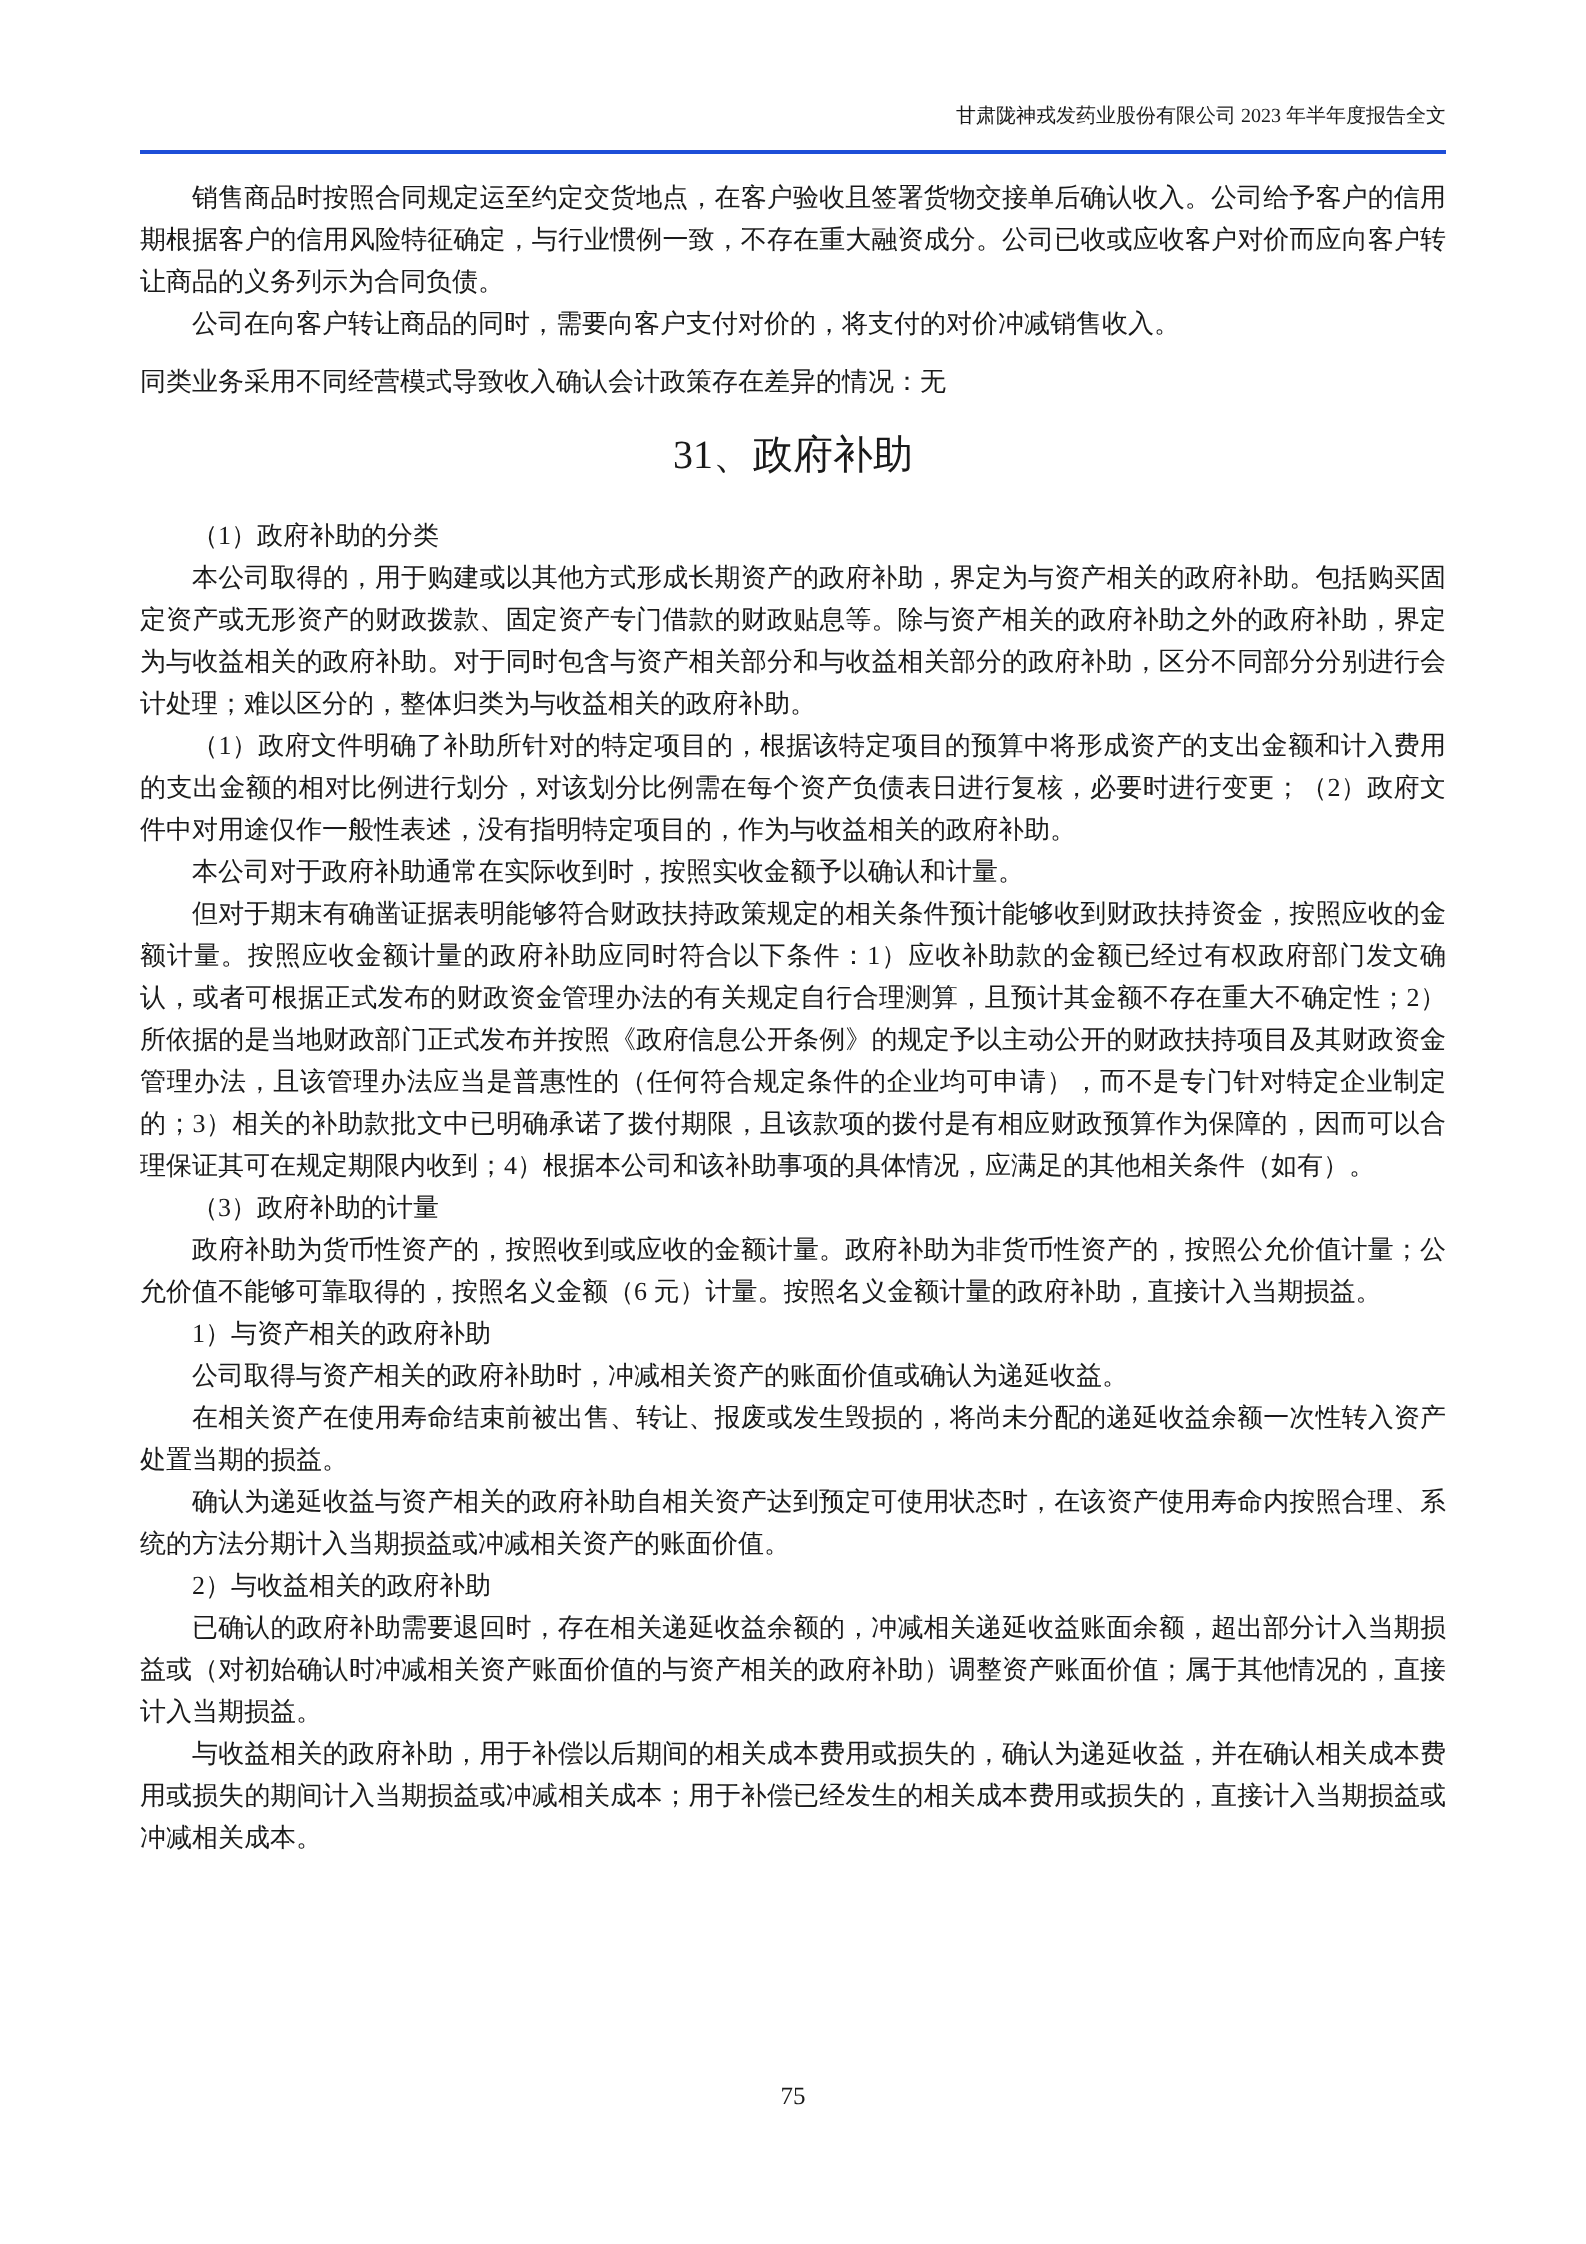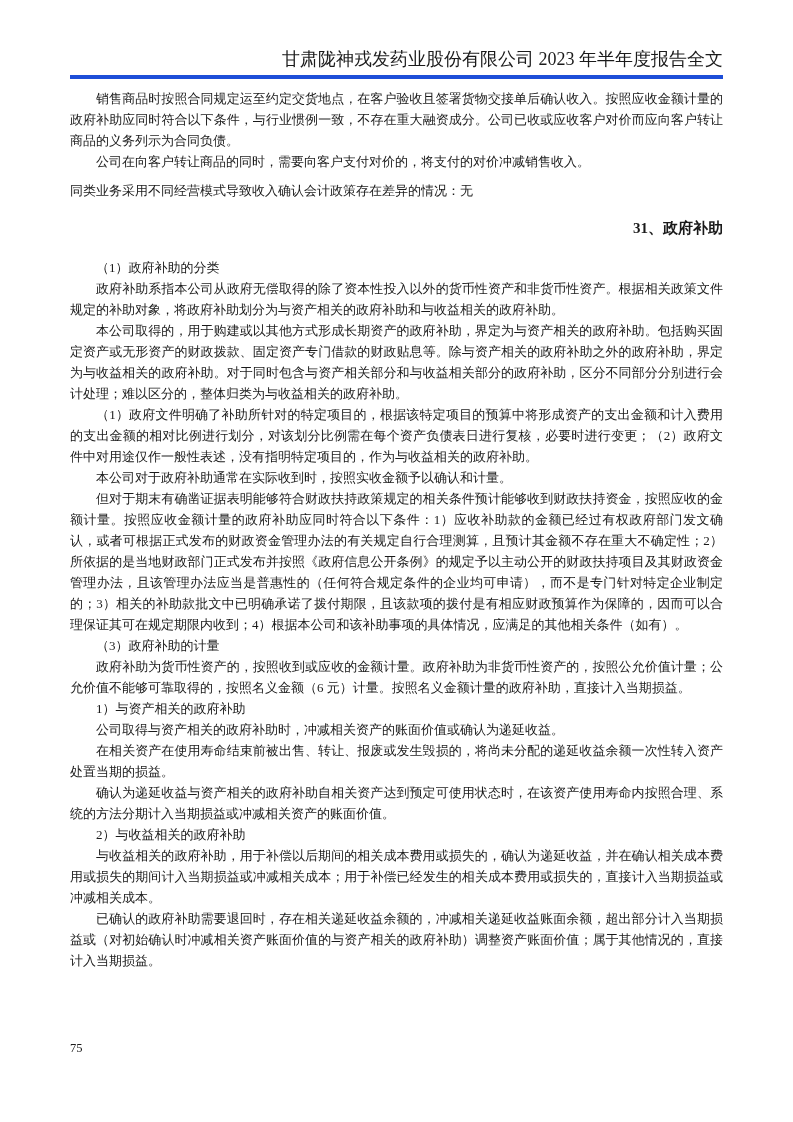--- a/index.html
+++ b/index.html
@@ -19,23 +19,23 @@
     height: 1122px;
     background: #ffffff;
     overflow: hidden;
   }
   .header {
     position: absolute;
     top: 50px;
     left: 70px;
     width: 653px;
     text-align: right;
-    font-size: 18px;
+    font-size: 10px;
     line-height: 18px;
-    border-bottom: 4px solid #1d4ed8;
+    border-bottom: 2px solid #1d4ed8;
     padding-bottom: 7px;
   }
   .content {
     position: absolute;
     top: 88px;
     left: 70px;
     width: 653px;
     font-size: 13px;
     line-height: 21px;
     text-align: justify;
@@ -44,73 +44,72 @@
   .content p {
     margin: 0;
   }
   .content p.indent {
     text-indent: 2em;
   }
   .content p.gap-above {
     margin-top: 8px;
   }
   .content h2.section-heading {
-    font-size: 15px;
+    font-size: 20px;
     line-height: 24px;
-    font-weight: bold;
+    font-weight: normal;
     margin: 15px 0 17px 0;
-    text-align: right;
+    text-align: center;
   }
   .footer {
     position: absolute;
     top: 1040px;
     left: 70px;
     width: 653px;
-    text-align: left;
+    text-align: center;
     font-size: 12.5px;
     line-height: 16px;
   }
 </style>
 </head>
 <body>
 
 <div class="page">
 
   <div class="header">
     <span>甘肃陇神戎发药业股份有限公司 2023 年半年度报告全文</span>
   </div>
 
   <div class="content">
 
-    <p class="indent">销售商品时按照合同规定运至约定交货地点，在客户验收且签署货物交接单后确认收入。按照应收金额计量的政府补助应同时符合以下条件，与行业惯例一致，不存在重大融资成分。公司已收或应收客户对价而应向客户转让商品的义务列示为合同负债。</p>
+    <p class="indent">销售商品时按照合同规定运至约定交货地点，在客户验收且签署货物交接单后确认收入。公司给予客户的信用期根据客户的信用风险特征确定，与行业惯例一致，不存在重大融资成分。公司已收或应收客户对价而应向客户转让商品的义务列示为合同负债。</p>
     <p class="indent">公司在向客户转让商品的同时，需要向客户支付对价的，将支付的对价冲减销售收入。</p>
 
     <p class="gap-above">同类业务采用不同经营模式导致收入确认会计政策存在差异的情况：无</p>
 
     <h2 class="section-heading">31、政府补助</h2>
 
     <p class="indent">（1）政府补助的分类</p>
-    <p class="indent">政府补助系指本公司从政府无偿取得的除了资本性投入以外的货币性资产和非货币性资产。根据相关政策文件规定的补助对象，将政府补助划分为与资产相关的政府补助和与收益相关的政府补助。</p>
     <p class="indent">本公司取得的，用于购建或以其他方式形成长期资产的政府补助，界定为与资产相关的政府补助。包括购买固定资产或无形资产的财政拨款、固定资产专门借款的财政贴息等。除与资产相关的政府补助之外的政府补助，界定为与收益相关的政府补助。对于同时包含与资产相关部分和与收益相关部分的政府补助，区分不同部分分别进行会计处理；难以区分的，整体归类为与收益相关的政府补助。</p>
     <p class="indent">（1）政府文件明确了补助所针对的特定项目的，根据该特定项目的预算中将形成资产的支出金额和计入费用的支出金额的相对比例进行划分，对该划分比例需在每个资产负债表日进行复核，必要时进行变更；（2）政府文件中对用途仅作一般性表述，没有指明特定项目的，作为与收益相关的政府补助。</p>
 
     <p class="indent">本公司对于政府补助通常在实际收到时，按照实收金额予以确认和计量。</p>
     <p class="indent">但对于期末有确凿证据表明能够符合财政扶持政策规定的相关条件预计能够收到财政扶持资金，按照应收的金额计量。按照应收金额计量的政府补助应同时符合以下条件：1）应收补助款的金额已经过有权政府部门发文确认，或者可根据正式发布的财政资金管理办法的有关规定自行合理测算，且预计其金额不存在重大不确定性；2）所依据的是当地财政部门正式发布并按照《政府信息公开条例》的规定予以主动公开的财政扶持项目及其财政资金管理办法，且该管理办法应当是普惠性的（任何符合规定条件的企业均可申请），而不是专门针对特定企业制定的；3）相关的补助款批文中已明确承诺了拨付期限，且该款项的拨付是有相应财政预算作为保障的，因而可以合理保证其可在规定期限内收到；4）根据本公司和该补助事项的具体情况，应满足的其他相关条件（如有）。</p>
 
     <p class="indent">（3）政府补助的计量</p>
     <p class="indent">政府补助为货币性资产的，按照收到或应收的金额计量。政府补助为非货币性资产的，按照公允价值计量；公允价值不能够可靠取得的，按照名义金额（6 元）计量。按照名义金额计量的政府补助，直接计入当期损益。</p>
 
     <p class="indent">1）与资产相关的政府补助</p>
     <p class="indent">公司取得与资产相关的政府补助时，冲减相关资产的账面价值或确认为递延收益。</p>
     <p class="indent">在相关资产在使用寿命结束前被出售、转让、报废或发生毁损的，将尚未分配的递延收益余额一次性转入资产处置当期的损益。</p>
     <p class="indent">确认为递延收益与资产相关的政府补助自相关资产达到预定可使用状态时，在该资产使用寿命内按照合理、系统的方法分期计入当期损益或冲减相关资产的账面价值。</p>
 
     <p class="indent">2）与收益相关的政府补助</p>
+    <p class="indent">已确认的政府补助需要退回时，存在相关递延收益余额的，冲减相关递延收益账面余额，超出部分计入当期损益或（对初始确认时冲减相关资产账面价值的与资产相关的政府补助）调整资产账面价值；属于其他情况的，直接计入当期损益。</p>
     <p class="indent">与收益相关的政府补助，用于补偿以后期间的相关成本费用或损失的，确认为递延收益，并在确认相关成本费用或损失的期间计入当期损益或冲减相关成本；用于补偿已经发生的相关成本费用或损失的，直接计入当期损益或冲减相关成本。</p>
-    <p class="indent">已确认的政府补助需要退回时，存在相关递延收益余额的，冲减相关递延收益账面余额，超出部分计入当期损益或（对初始确认时冲减相关资产账面价值的与资产相关的政府补助）调整资产账面价值；属于其他情况的，直接计入当期损益。</p>
 
   </div>
 
   <div class="footer">
     <span>75</span>
   </div>
 
 </div>
 
 </body></html>

